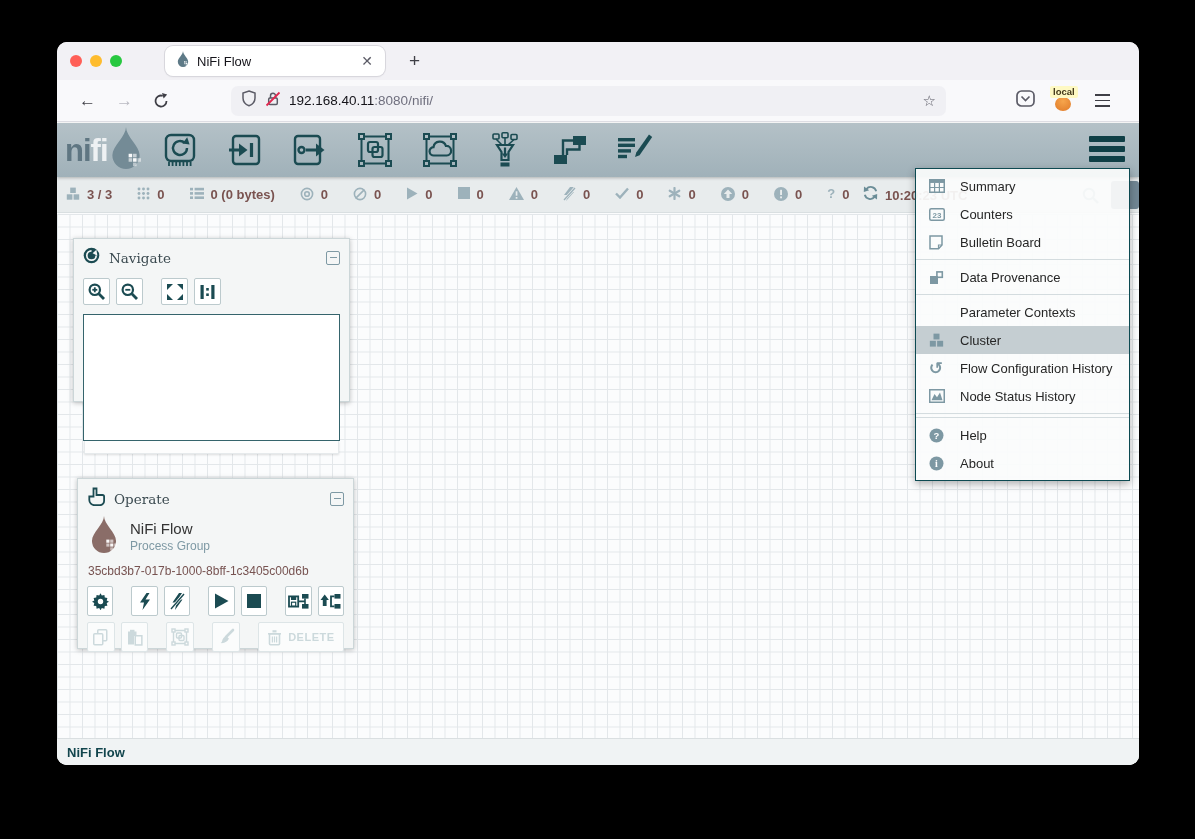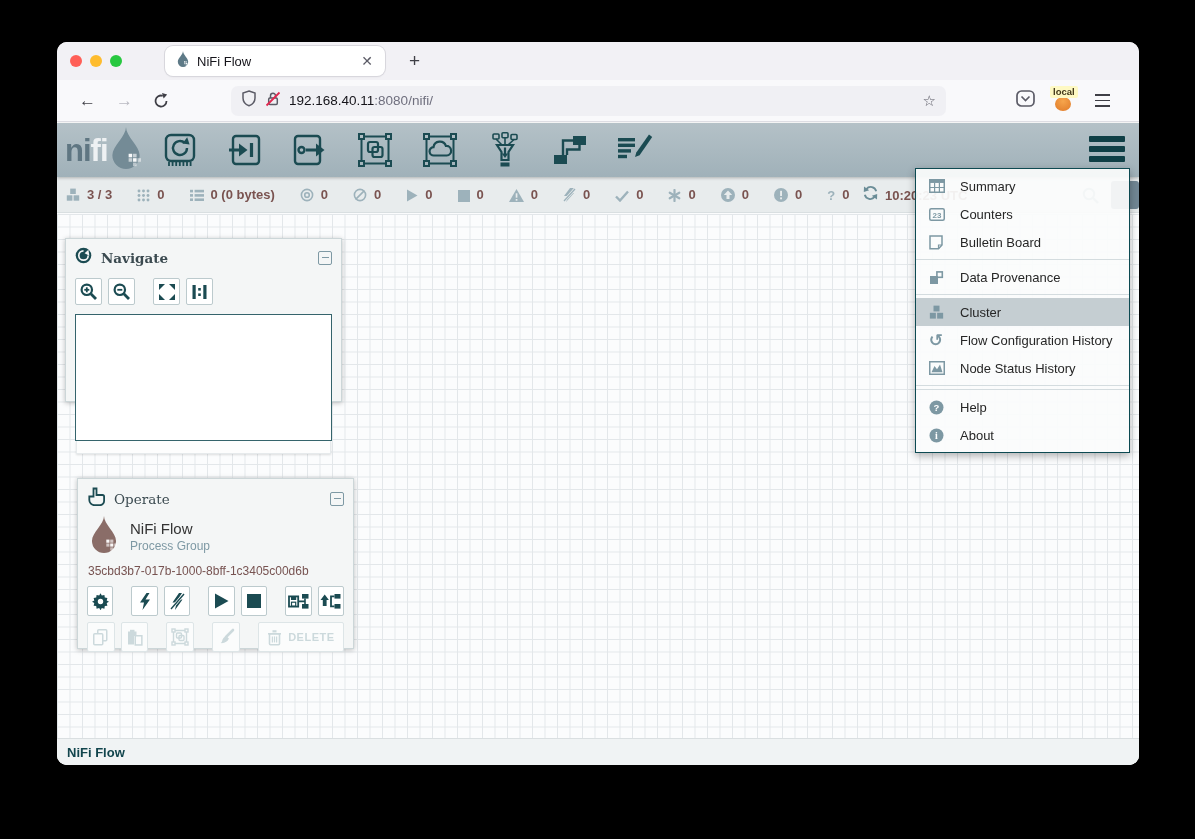--- a/index.html
+++ b/index.html
@@ -51,21 +51,21 @@
   .logo-text { font-size:31px; font-weight:bold; letter-spacing:-1px; line-height:1; }
   .logo-ni { color:#5f7682; } .logo-fi { color:#eef1f3; }
   .tool-icons { display:flex; align-items:center; gap:25px; }
   .tool-icon { display:flex; align-items:center; justify-content:center; width:40px; height:40px; }
   .nifi-burger { position:absolute; right:14px; top:13px; display:flex; flex-direction:column; gap:4px; }
   .nifi-burger span { width:36px; height:6px; background:#0f3f46; border-radius:1px; display:block; }
 
   .flow-status { position:absolute; top:54px; left:0; right:0; height:36px; background:#e8eced;
                  border-bottom:1px solid #d9dfe1; display:flex; align-items:center;
                  padding-left:9px; z-index:4; }
-  .fs-item { display:flex; align-items:flex-end; gap:7px; margin-right:25px; }
+  .fs-item { display:flex; align-items:flex-start; gap:7px; margin-right:25px; }
   .fs-item .lbl { font-size:13px; font-weight:bold; color:#7a5350; white-space:nowrap; }
   .fs-refresh { position:absolute; left:806px; top:0; height:36px; display:flex; align-items:center; gap:7px; }
   .fs-refresh .lbl { font-size:13px; font-weight:bold; color:#7a5350; white-space:nowrap; }
   .search-glass { position:absolute; right:40px; top:10px; }
   .search-box { position:absolute; right:0; top:4px; width:28px; height:28px; background:#718694;
                 border-radius:3px; }
 
   .canvas { position:absolute; top:91px; left:0; right:0; bottom:27px; background:#fbfcfd;
             background-image:linear-gradient(#e3e7ea 1px,transparent 1px),
                              linear-gradient(90deg,#e3e7ea 1px,transparent 1px);
@@ -75,21 +75,21 @@
                     border-top:1px solid #dadfe1; display:flex; align-items:center; padding-left:10px; z-index:4; }
   .breadcrumb-bar span { font-size:13px; font-weight:bold; color:#12454d; }
 
   
   .panel { position:absolute; width:277px; background:#f4f6f6; border:1px solid #ccd6d8;
            box-shadow:0 1px 5px rgba(0,0,0,.25); z-index:10; }
   .panel-head { display:flex; align-items:center; gap:9px; padding:8px 9px 4px 9px; }
   .panel-title { font-family:"DejaVu Serif",serif; font-size:13.5px; color:#3b4a50; flex:1; }
   .collapse-btn { width:14px; height:14px; border:1.4px solid #7e99a4; border-radius:2px; position:relative; }
   .collapse-btn::after { content:""; position:absolute; left:2.5px; right:2.5px; top:5px; height:1.6px; background:#7e99a4; }
-  .navigate-panel { left:8px; top:115px; height:164px;font-weight:bold; }
+  .navigate-panel { left:16px; top:115px; height:164px; }
   .nav-body { padding:6px 9px; }
   .btn-row { display:flex; gap:6px; margin-bottom:9px; }
   .sq-btn { width:27px; height:27px; background:#fff; border:1px solid #bccacd; border-radius:2px;
             display:flex; align-items:center; justify-content:center; }
   .gap-before { margin-left:12px; }
   .minimap { height:127px; background:#fff; border:1px solid #35646c; }
   .minimap-strip { height:13px; background:#fdfdfd; border:1px solid #e6eaec; border-top:none;
                    margin:0 1px; box-shadow:0 1px 2px rgba(0,0,0,.12); }
 
   .operate-panel { left:8px; top:355px; height:171px;margin-left:12px; }
@@ -702,20 +702,24 @@
         <div class="menu-item">
           <span class="menu-ico">
             <svg width="15" height="15" viewBox="0 0 15 15">
               <rect x="1" y="6" width="8" height="8" fill="#7d98a3"></rect>
               <rect x="7.9" y="1.9" width="5.4" height="5.4" fill="none" stroke="#7d98a3" stroke-width="1.6"></rect>
             </svg>
           </span>
           <span class="menu-lbl">Data Provenance</span>
         </div>
         <div class="menu-divider"></div>
+        <div class="menu-item">
+          <span class="menu-ico"></span>
+          <span class="menu-lbl">Parameter Contexts</span>
+        </div>
         <div class="menu-item highlight">
           <span class="menu-ico">
             <svg width="15" height="15" viewBox="0 0 14 14">
               <g fill="#7d98a3">
                 <rect x="4.2" y="0.6" width="5.6" height="5.4"></rect>
                 <rect x="0.8" y="7.3" width="5.6" height="5.4"></rect>
                 <rect x="7.6" y="7.3" width="5.6" height="5.4"></rect>
               </g>
             </svg>
           </span>

